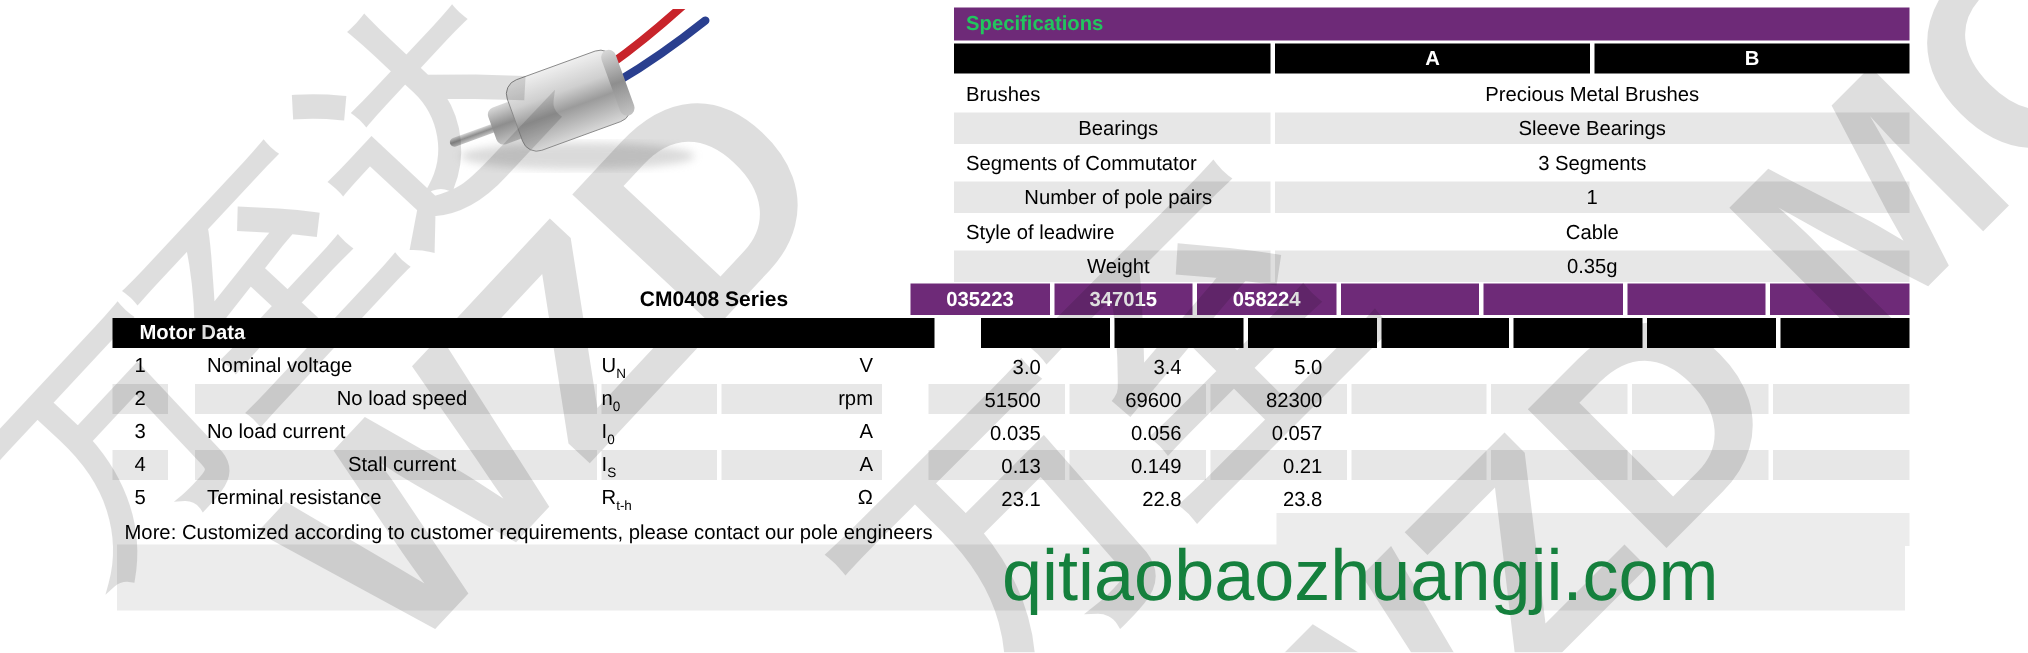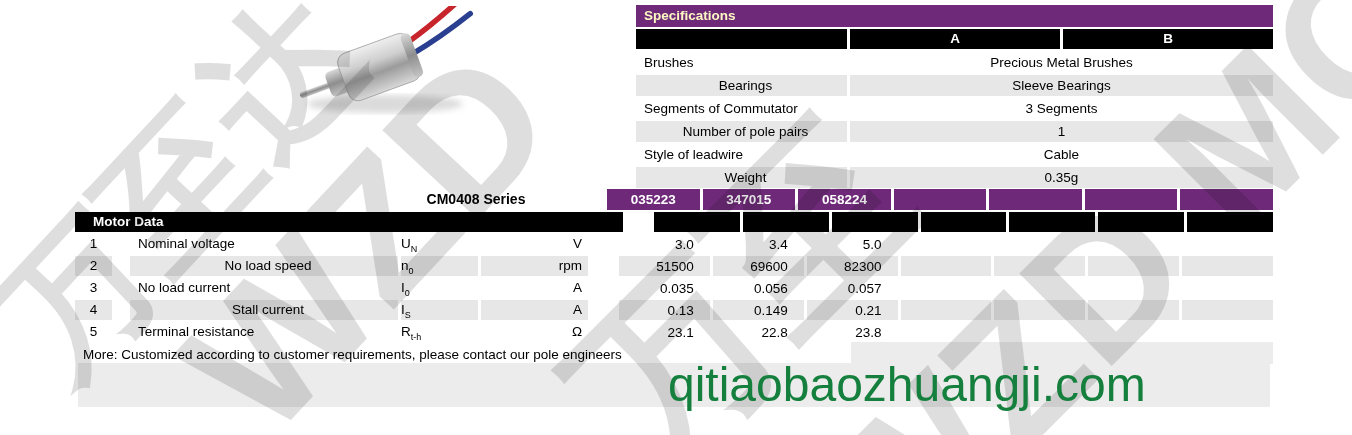--- a/index.html
+++ b/index.html
@@ -9,21 +9,21 @@
   
   .wm{position:absolute;white-space:nowrap;font-weight:bold;color:#000;opacity:0.13;
       transform-origin:0 0;pointer-events:none;mix-blend-mode:multiply;z-index:6;line-height:1;}
 
   
   #motor-img{position:absolute;left:285px;top:6px;width:200px;height:118px;z-index:2;}
 
   
   .abs{position:absolute;}
   .cell{box-sizing:border-box;overflow:hidden;}
-  .purple{background:var(--purple);color:#fef9c3;font-weight:bold;}
+  .purple{background:var(--purple);color:#22c55e;font-weight:bold;}
   .blackbar{background:var(--black);color:#fff;font-weight:bold;}
   .grayrow{background:var(--rowgray);text-align:center;}
 
   
   #spec{left:636px;top:5px;width:637px;z-index:3;}
   .spec-row{display:flex;gap:3px;margin-top:2px;height:21px;line-height:21px;font-size:13.5px;}
   .spec-row:first-child{margin-top:0;height:22px;line-height:22px;}
   #spec .hdr{height:22px;line-height:22px;padding-left:8px;font-size:13.5px;}
   #spec .ab{height:20px;line-height:20px;}
   .spec-label{width:211px;padding-left:8px;}

